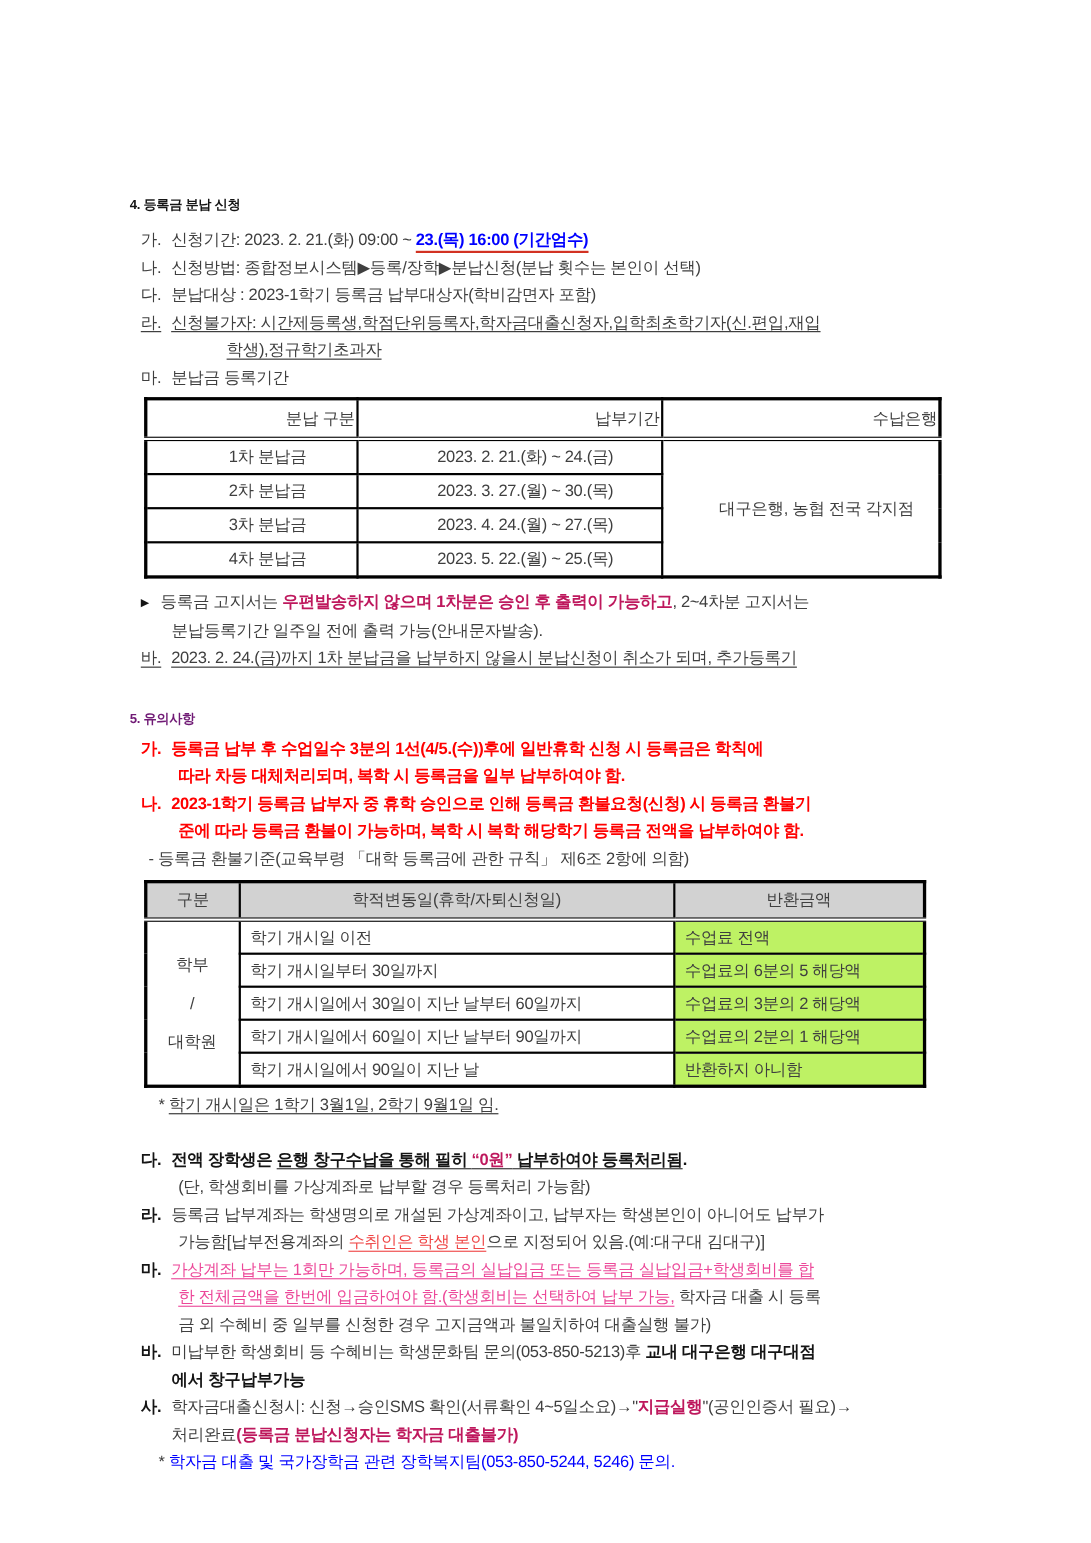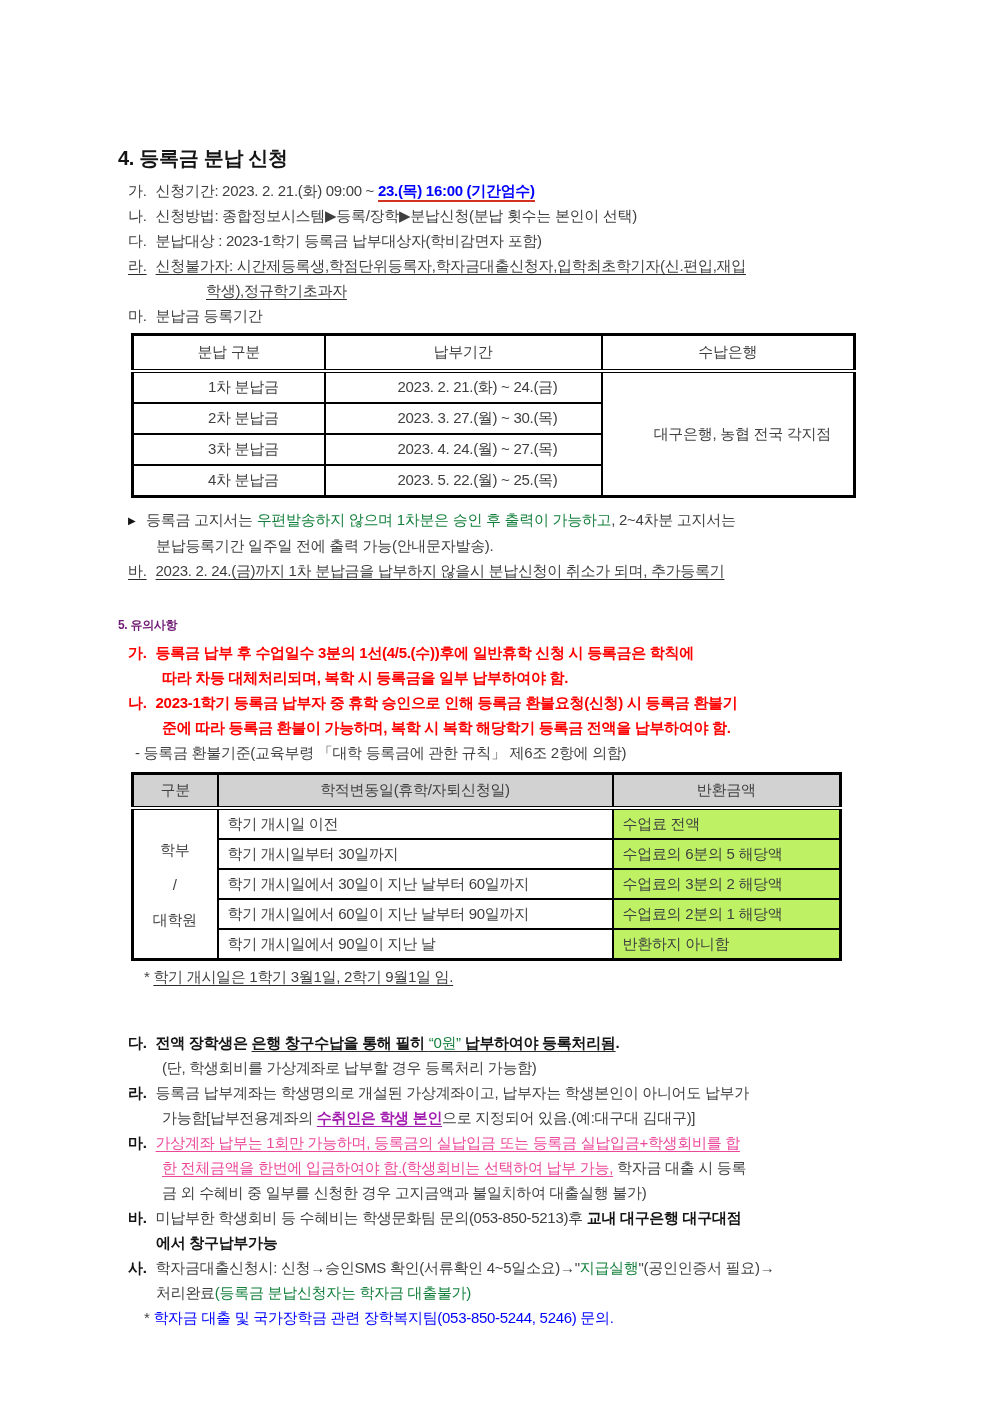--- a/index.html
+++ b/index.html
@@ -3,52 +3,52 @@
 <meta charset="utf-8">
 <style>
   html,body{margin:0;padding:0;}
   body{
     width:992px;height:1403px;background:#ffffff;overflow:hidden;
     font-family:"Liberation Sans","DejaVu Sans",sans-serif;
     color:#3f3f3f;font-size:15px;letter-spacing:-0.3px;
   }
   .doc{box-sizing:border-box;width:992px;padding:146px 40px 0 118px;}
   .line{line-height:25px;white-space:nowrap;}
-  .title{font-size:20px;font-weight:bold;color:#141414;margin-bottom:7px;}
+  .title{font-size:12px;font-weight:bold;color:#141414;margin-bottom:7px;margin-top:28px;}
   .lbl{margin-right:9px;}
   .pl10{padding-left:10px;}
   .pl17{padding-left:17px;}
   .pl26{padding-left:26px;}
   .pl38{padding-left:38px;}
   .pl44{padding-left:44px;}
   .pl88{padding-left:88px;}
   .ub{text-decoration:underline;text-underline-offset:3px;text-decoration-color:#2b2b2b;}
   .blue{color:#0000ff;}
   .blueu{color:#ec4899;text-decoration:underline;text-underline-offset:3px;}
-  .bluebold{color:#a21caf;font-weight:bold;}
-  .redbold{color:#15803d;font-weight:normal;}
+  .bluebold{color:#ef4444;font-weight:normal;}
+  .redbold{color:#be185d;font-weight:bold;}
   .bold{font-weight:bold;color:#141414;}
   .deadline{color:#0000ff;font-weight:bold;border-bottom:2px solid #d23222;padding-bottom:1px;}
   .bullet{display:inline-block;width:18px;font-size:10px;color:#141414;vertical-align:1px;}
   .redtitle{font-size:12px;font-weight:bold;color:#701a75;}
   .redline{color:#ff0000;font-weight:bold;}
   table{border-collapse:collapse;table-layout:fixed;}
   .t1{width:722px;margin:5px 0 9px 13px;border:3px solid #000;text-align:center;}
   .t1 th,.t1 td{border:2px solid #000;font-weight:normal;white-space:nowrap;overflow:hidden;}
-  .t1 th{height:31px;border-bottom:4px double #000;}
+  .t1 th{height:31px;border-bottom:4px double #000;text-align:right;}
   .t1 td{height:27px;padding-left:30px;}
   .t2{width:708px;margin:7px 0 3px 13px;border:3px solid #000;}
   .t2 th,.t2 td{border:2px solid #000;font-weight:normal;white-space:nowrap;overflow:hidden;}
   .t2 th{height:29px;background:#d2d2d2;text-align:center;border-bottom:4px double #000;}
   .t2 td{height:26px;padding-left:9px;text-align:left;}
   .t2 td.gray{background:#bef264;margin-top:12px;}
   .t2 td.group{text-align:center;padding-left:0;vertical-align:middle;}
   .grp-line{display:block;line-height:35px;}
   .gap-s5{margin-top:30px;}
-  .gap-da{margin-top:41px;}
+  .gap-da{margin-top:25px;}
   .mt2{margin-top:2px;}
 </style>
 </head>
 <body>
 
 <div class="doc">
 
   <div class="line title">4. 등록금 분납 신청</div>
 
   <div class="line pl10">

